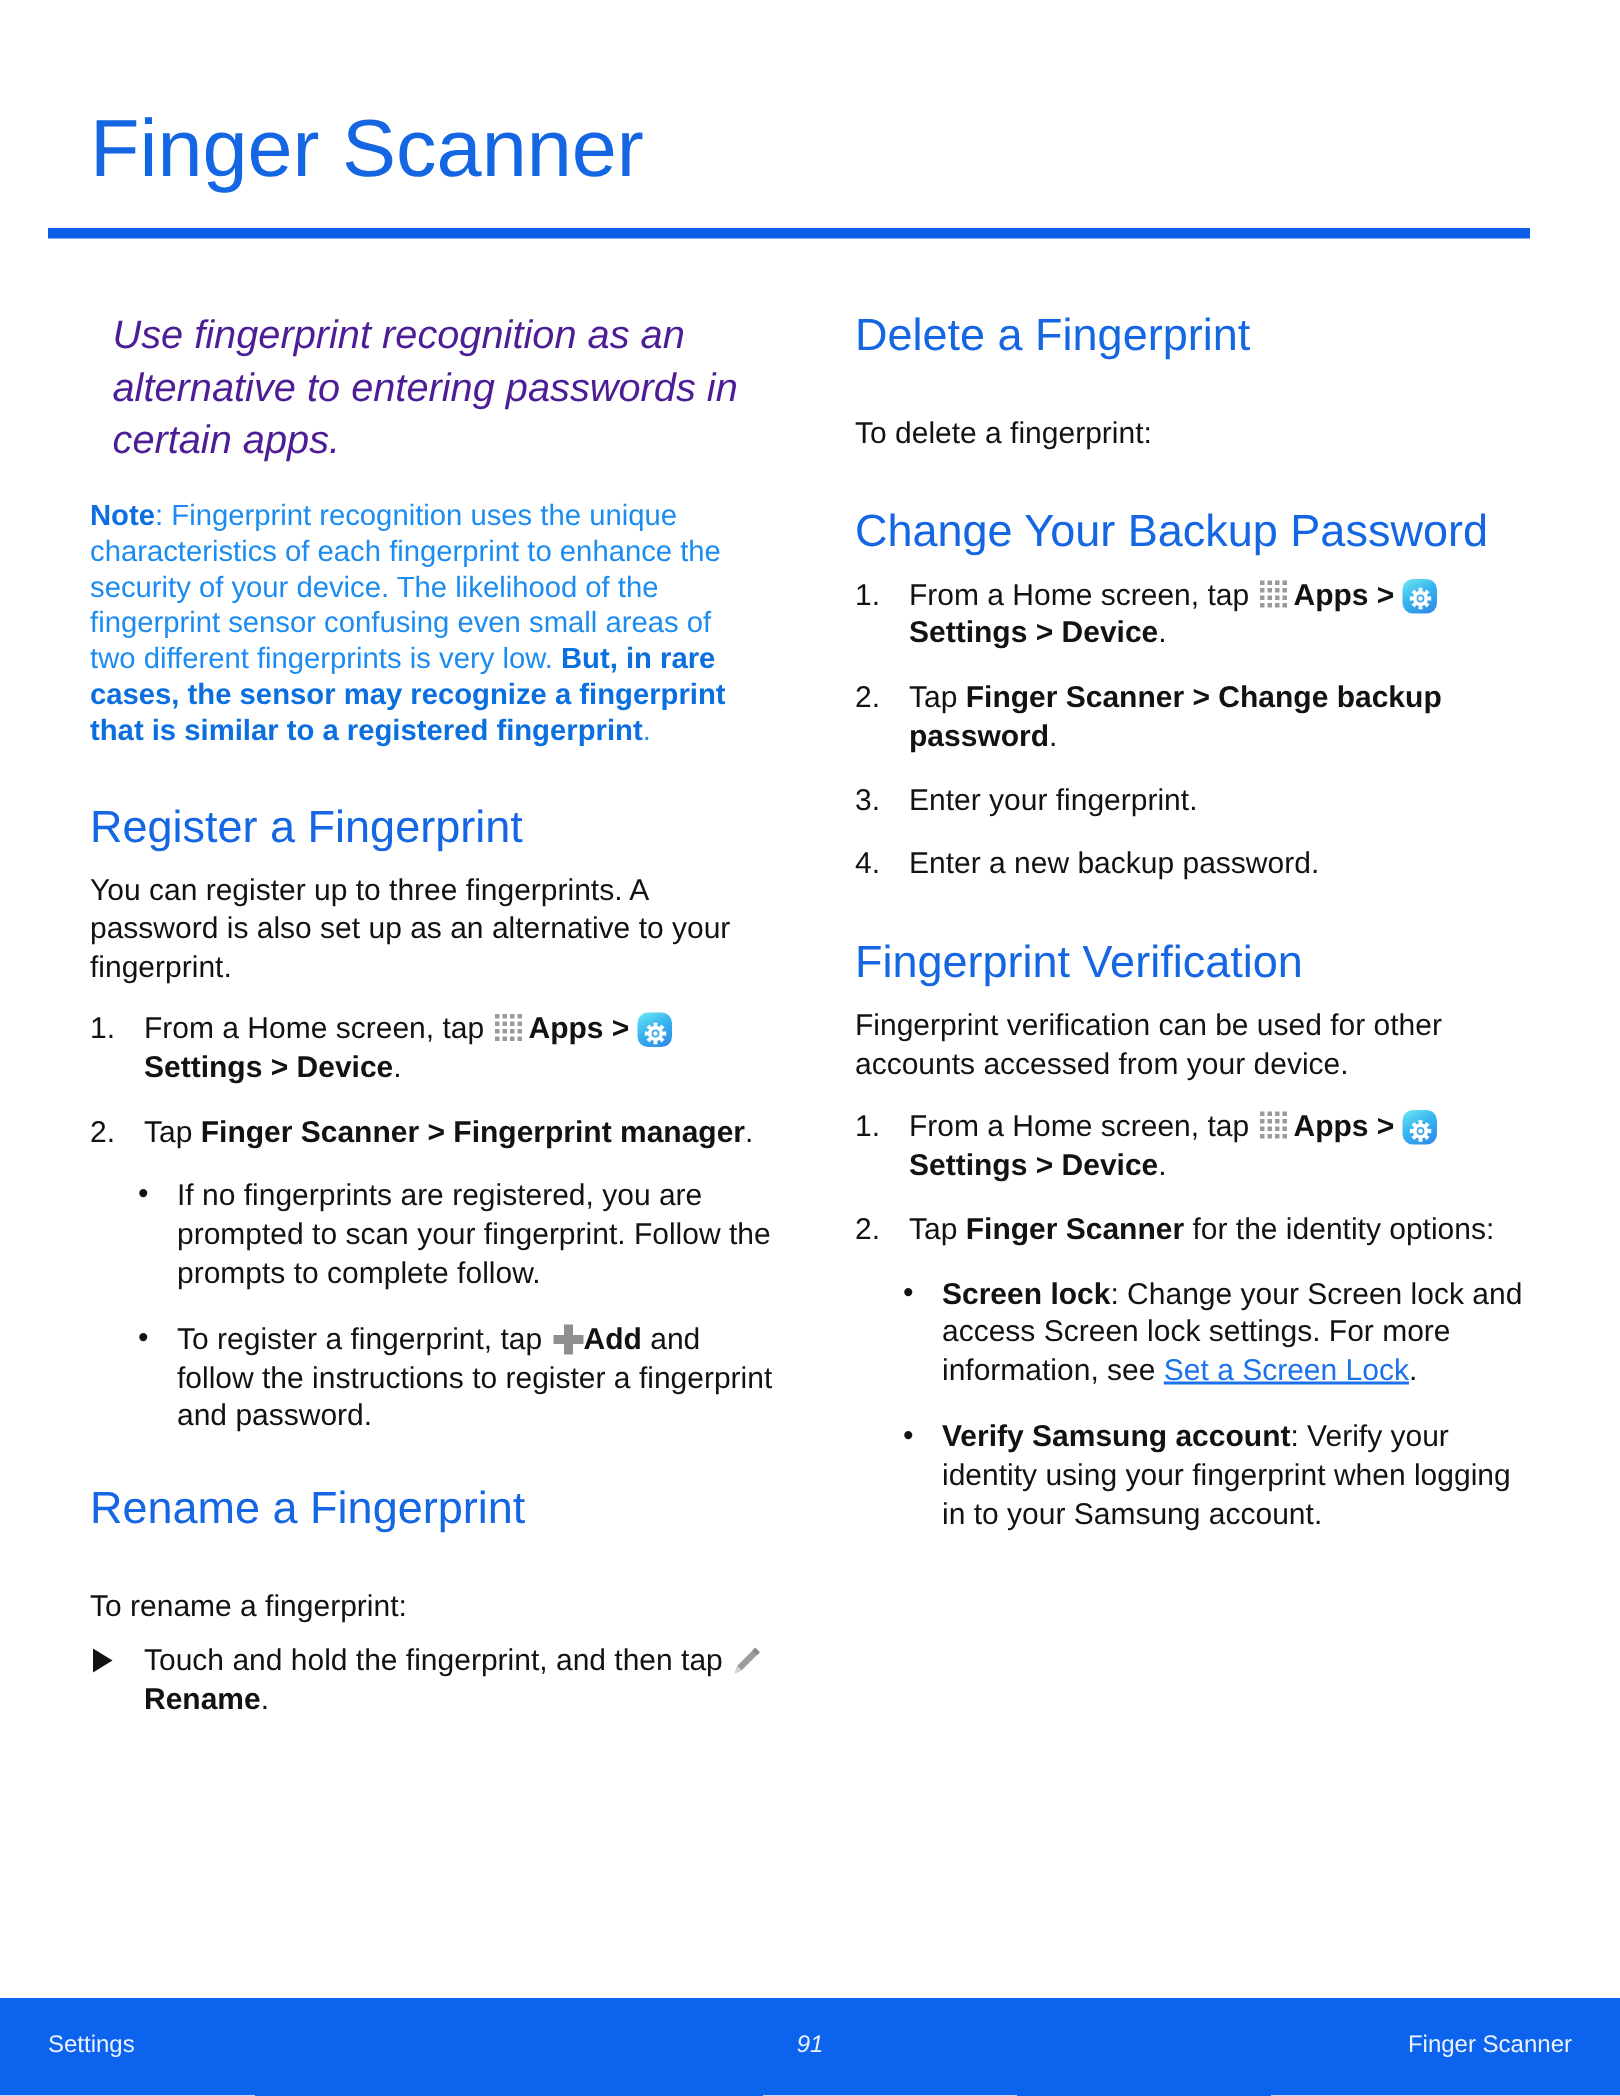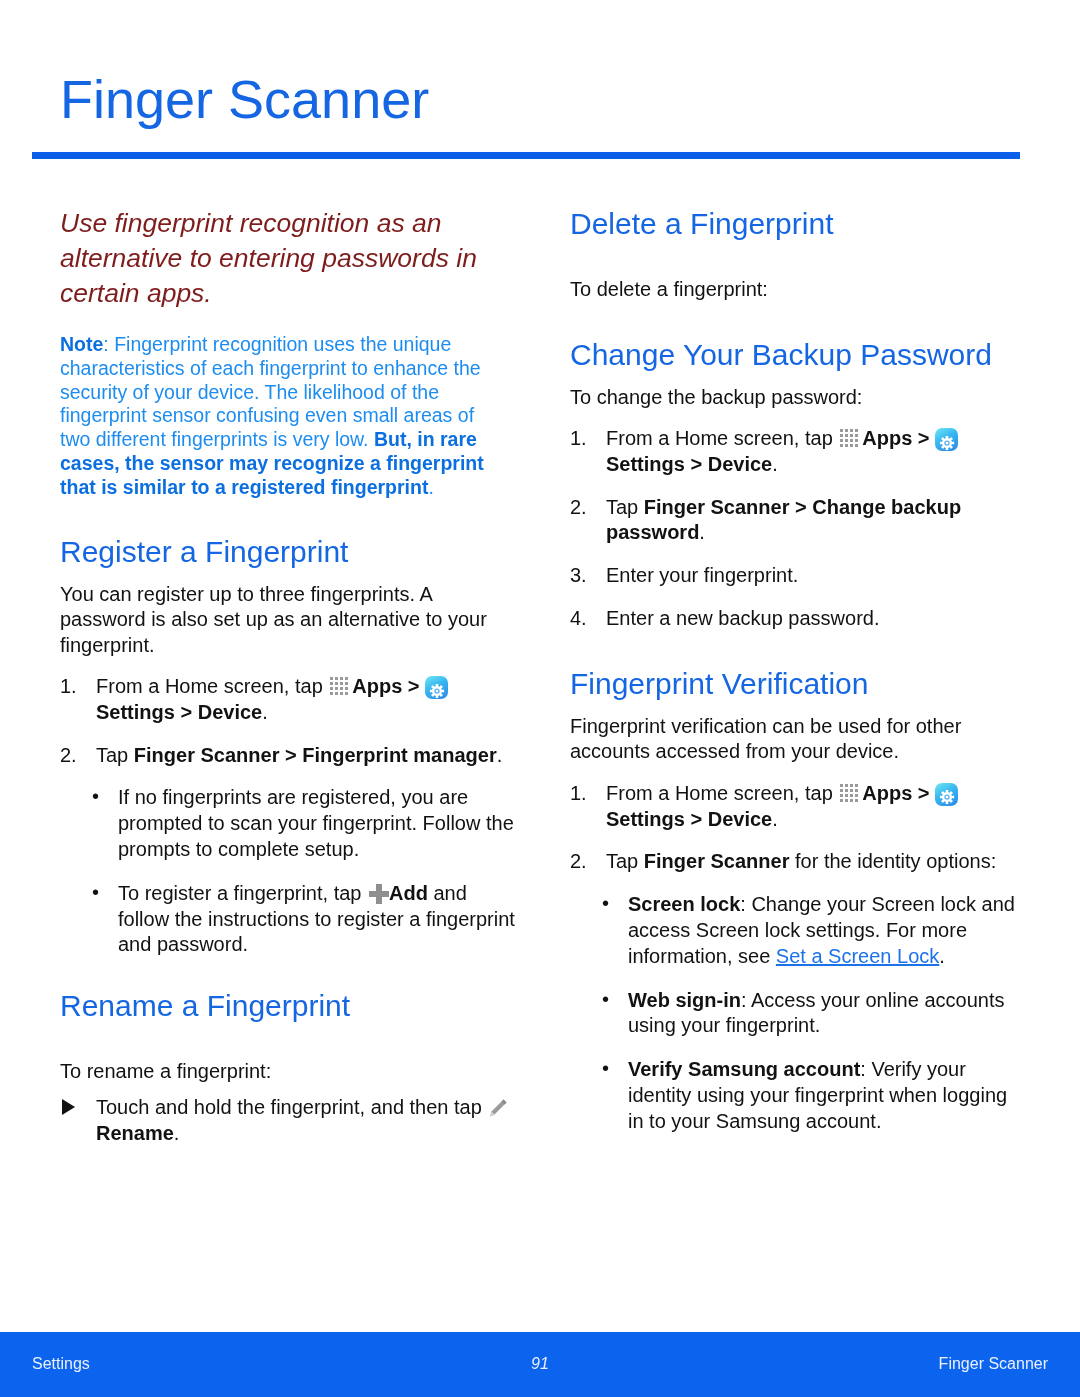--- a/index.html
+++ b/index.html
@@ -47,23 +47,23 @@
     top: 206px;
     width: 455px;
   }
   .col-left  { left: 60px; }
   .col-right { left: 570px; }
 
   
   .intro {
     font-size: 26.5px;
     line-height: 35px;
-    color: #7f1d1d;
+    color: #4c1d95;
     font-style: italic;
-    margin: 0 0 22px 0;
+    margin: 0 0 22px 15px;
     font-weight: 400;
   }
   .intro.second { margin-bottom: 26px; }
 
   .note {
     font-size: 19.5px;
     line-height: 23.8px;
     color: #1C8CF0;
     margin: 0 16px 0 0;
   }
@@ -281,21 +281,21 @@
                 <circle cx="16" cy="16" r="5.2" fill="#3FA7EE"></circle>
                 <circle cx="16" cy="16" r="3.0" fill="#ffffff"></circle>
               </svg></span></span><b>Settings</b><b> &gt; </b><b>Device</b><span>.</span>
       </li>
       <li>
         <span class="num">2.</span><span>Tap </span><b>Finger Scanner</b><b> &gt; </b><b>Fingerprint manager</b><span>.</span>
       </li>
     </ol>
 
     <ul class="bullets">
-      <li>If no fingerprints are registered, you are prompted to scan your fingerprint. Follow the prompts to complete setup.</li>
+      <li>If no fingerprints are registered, you are prompted to scan your fingerprint. Follow the prompts to complete follow.</li>
       <li>
         <span>To register a fingerprint, tap </span><span class="ic ic-add"><i class="h"></i><i class="v"></i></span><b>Add</b><span> and follow the instructions to register a fingerprint and password.</span>
       </li>
     </ul>
 
     <h2 class="section tight">Rename a Fingerprint</h2>
     <p class="body nomargin">To rename a fingerprint:</p>
 
     <ul class="arrow">
       <li>
@@ -311,21 +311,20 @@
 
   </div>
 
   <div class="col col-right">
 
     <h2 class="section first">Delete a Fingerprint</h2>
     <p class="body nomargin">To delete a fingerprint:</p>
 
 
     <h2 class="section">Change Your Backup Password</h2>
-    <p class="body">To change the backup password:</p>
 
     <ol class="steps">
       <li>
         <span class="num">1.</span><span>From a Home screen, tap </span><span class="ic ic-apps"><i style="left: 0px; top: 0px;"></i><i style="left: 5px; top: 0px;"></i><i style="left: 10px; top: 0px;"></i><i style="left: 15px; top: 0px;"></i><i style="left: 0px; top: 5px;"></i><i style="left: 5px; top: 5px;"></i><i style="left: 10px; top: 5px;"></i><i style="left: 15px; top: 5px;"></i><i style="left: 0px; top: 10px;"></i><i style="left: 5px; top: 10px;"></i><i style="left: 10px; top: 10px;"></i><i style="left: 15px; top: 10px;"></i><i style="left: 0px; top: 15px;"></i><i style="left: 5px; top: 15px;"></i><i style="left: 10px; top: 15px;"></i><i style="left: 15px; top: 15px;"></i></span><b>Apps</b><b> &gt; </b><span class="ic ic-settings"><span class="gear"><svg viewBox="0 0 32 32" width="16" height="16">
                 <polygon points="30.20,13.06 30.20,18.94 25.95,18.23 24.61,21.47 28.12,23.96 23.96,28.12 21.47,24.61 18.23,25.95 18.94,30.20 13.06,30.20 13.77,25.95 10.53,24.61 8.04,28.12 3.88,23.96 7.39,21.47 6.05,18.23 1.80,18.94 1.80,13.06 6.05,13.77 7.39,10.53 3.88,8.04 8.04,3.88 10.53,7.39 13.77,6.05 13.06,1.80 18.94,1.80 18.23,6.05 21.47,7.39 23.96,3.88 28.12,8.04 24.61,10.53 25.95,13.77" fill="#ffffff"></polygon>
                 <circle cx="16" cy="16" r="5.2" fill="#3FA7EE"></circle>
                 <circle cx="16" cy="16" r="3.0" fill="#ffffff"></circle>
               </svg></span></span><b>Settings</b><b> &gt; </b><b>Device</b><span>.</span>
       </li>
       <li>
@@ -353,23 +352,20 @@
       <li>
         <span class="num">2.</span><span>Tap </span><b>Finger Scanner</b><span> for the identity options:</span>
       </li>
     </ol>
 
     <ul class="bullets">
       <li>
         <b>Screen lock</b><span>: Change your Screen lock and access Screen lock settings. For more information, see </span><a class="xref" href="#">Set a Screen Lock</a><span>.</span>
       </li>
       <li>
-        <b>Web sign-in</b><span>: Access your online accounts using your fingerprint.</span>
-      </li>
-      <li>
         <b>Verify Samsung account</b><span>: Verify your identity using your fingerprint when logging in to your Samsung account.</span>
       </li>
     </ul>
 
   </div>
 
   <div class="footer-bar">
     <div class="f-left">Settings</div>
     <div class="f-center">91</div>
     <div class="f-right">Finger Scanner</div>

